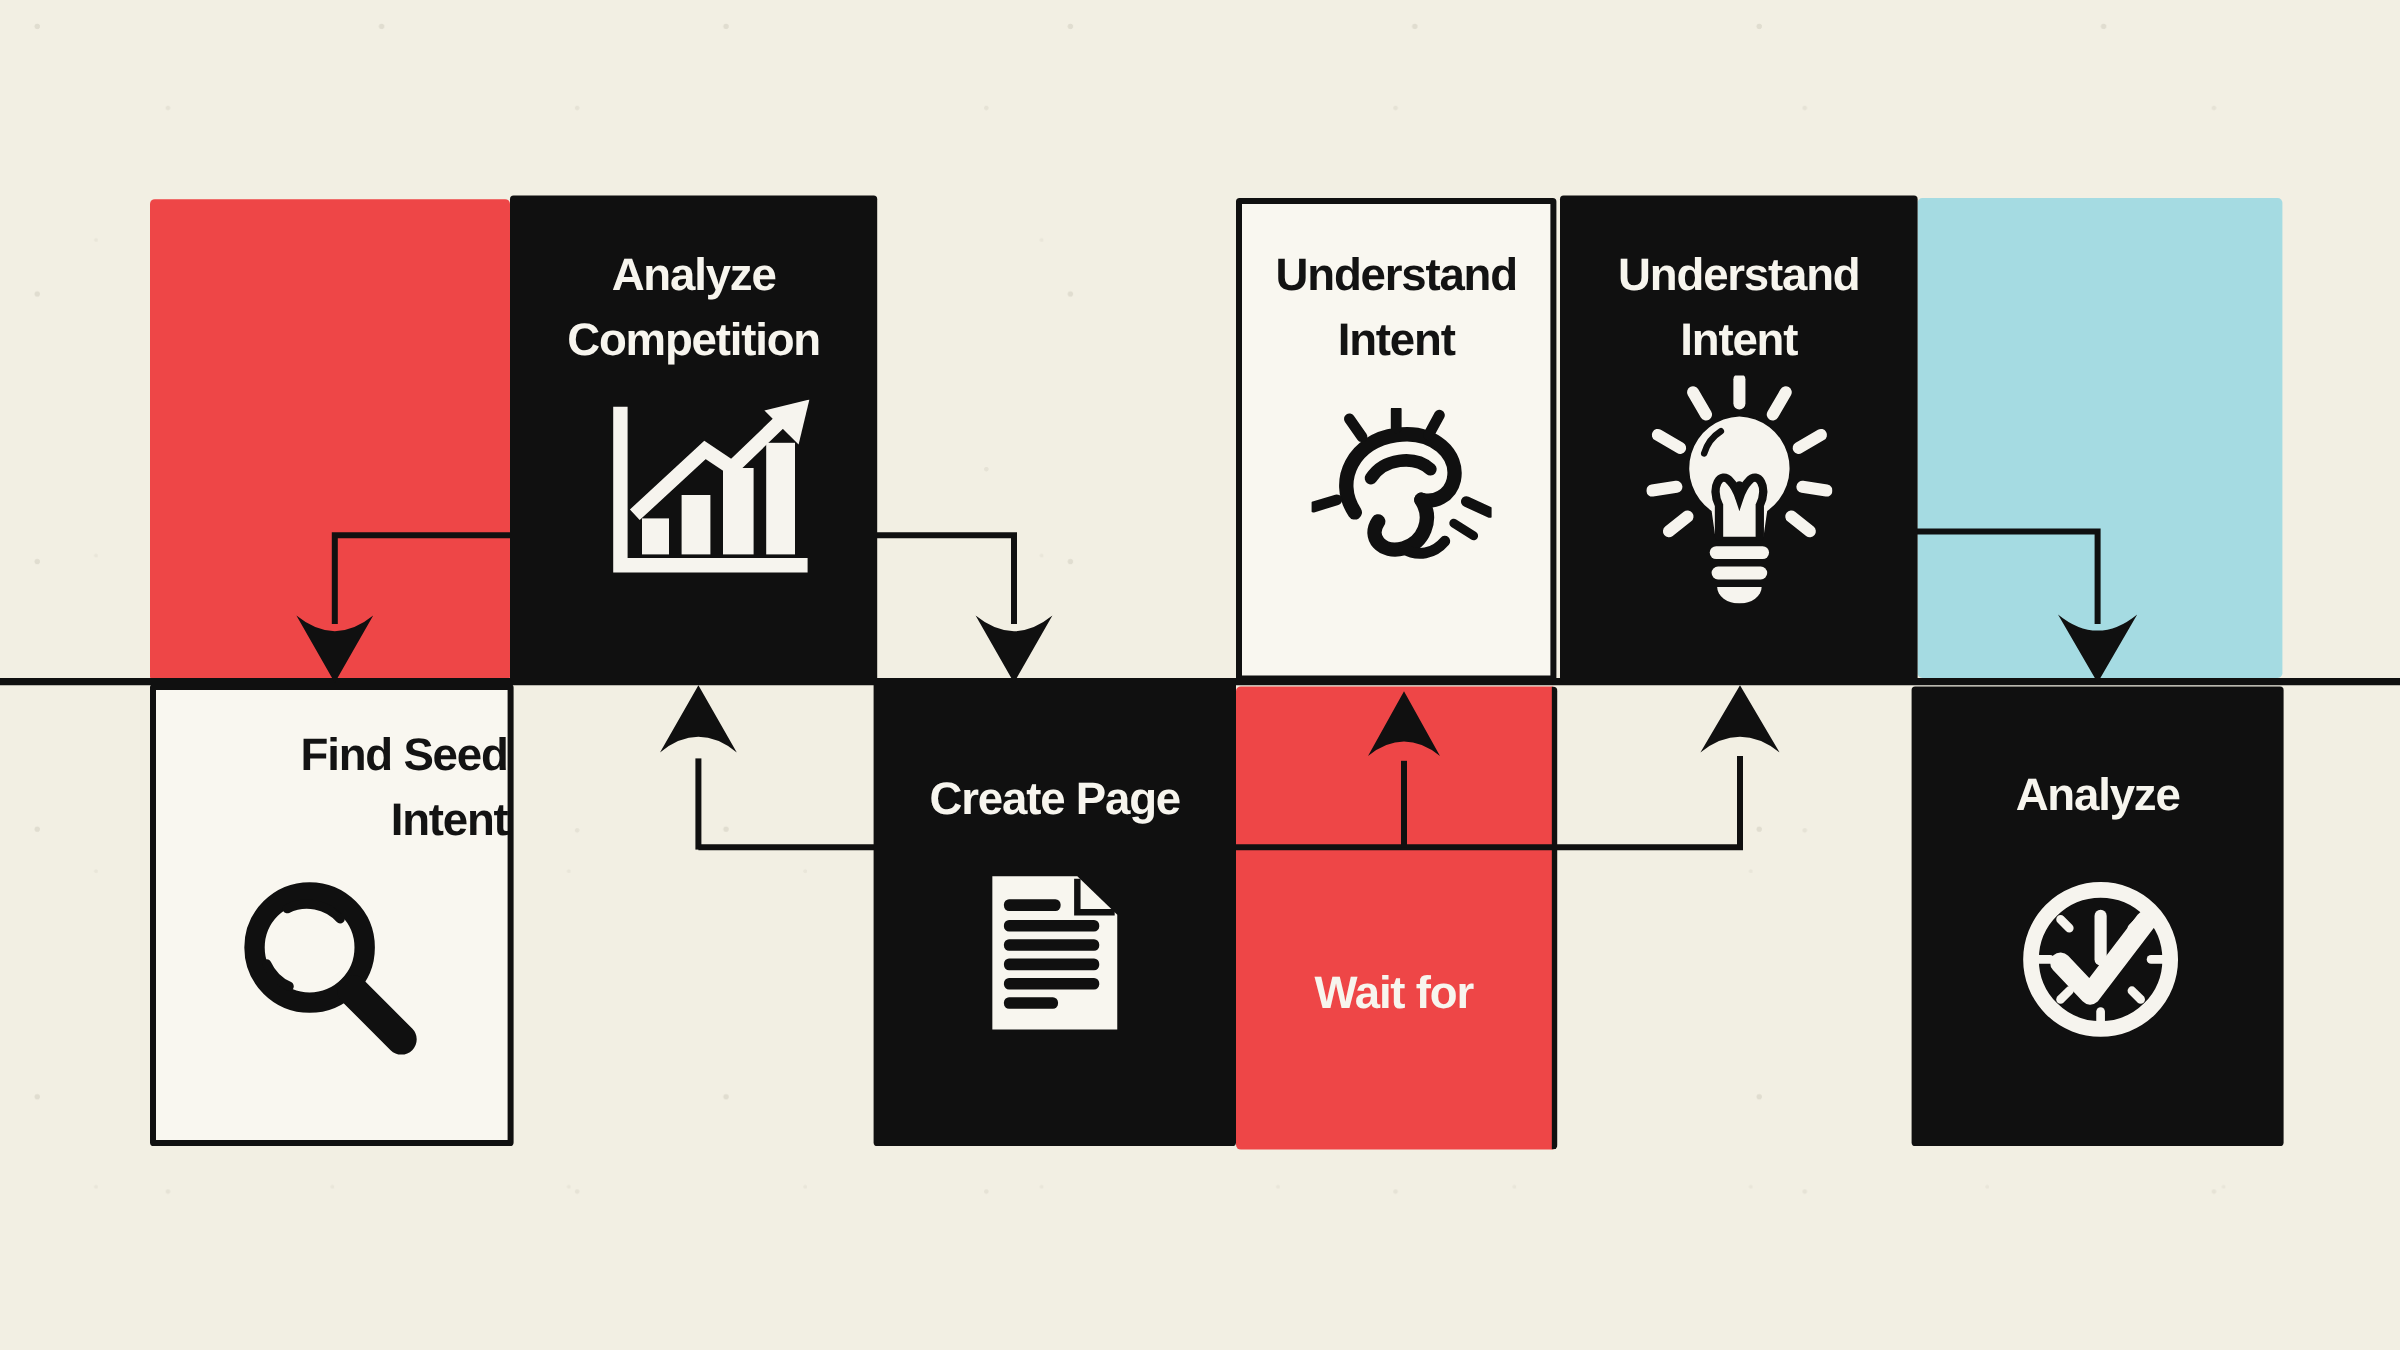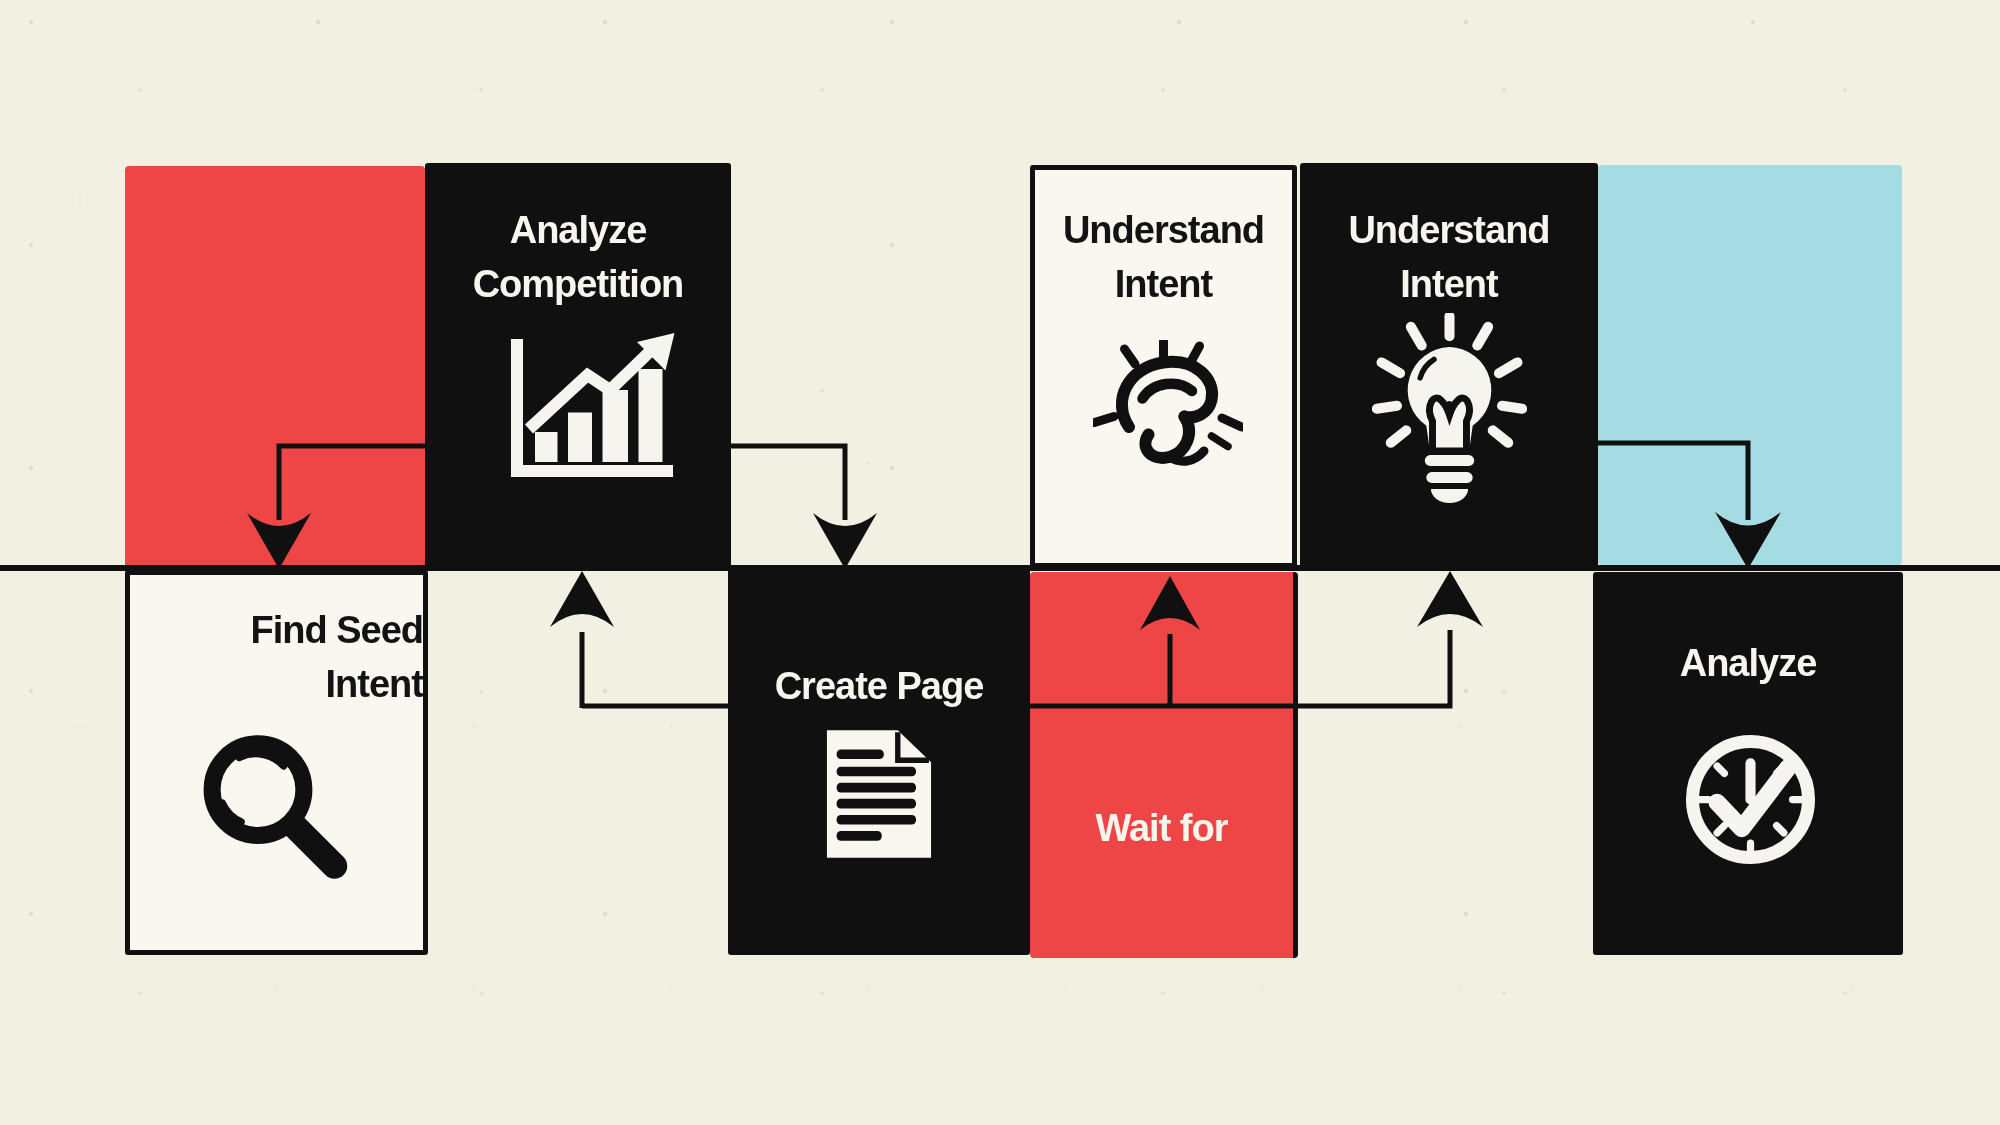--- a/index.html
+++ b/index.html
@@ -34,21 +34,21 @@
 
   .label{position:relative;width:100%;text-align:center;
          font-weight:700;font-size:38px;line-height:54px;letter-spacing:-1px;}
   .label .ln{display:block;}
   .label.dark{color:#131313;}
   .label.light{color:#f7f5ee;}
   #b-analyze .label{padding-top:40px;}
   #b-ui1 .label{padding-top:33px;}
   #b-ui2 .label{padding-top:40px;}
   #b-find .label{padding-top:28px;text-align:right;}
-  #b-create .label{padding-top:93px;}
+  #b-create .label{padding-top:73px;}
   #b-wait .label{padding-top:229px;}
   #b-success .label{padding-top:64px;}
 
   .icon{position:absolute;}
   #icon-chart    {left:80px; top:170px; width:180px; height:150px;}
   #icon-scribble {left:58px; top:170px; width:150px; height:150px;}
   #icon-bulb     {left:72px; top:150px; width:155px; height:190px;}
   #icon-magnifier{left:60px; top:150px; width:170px; height:170px;}
   #icon-document {left:95px; top:162px; width:112px; height:132px;}
   #icon-clock    {left:85px; top:155px; width:145px; height:145px;}

